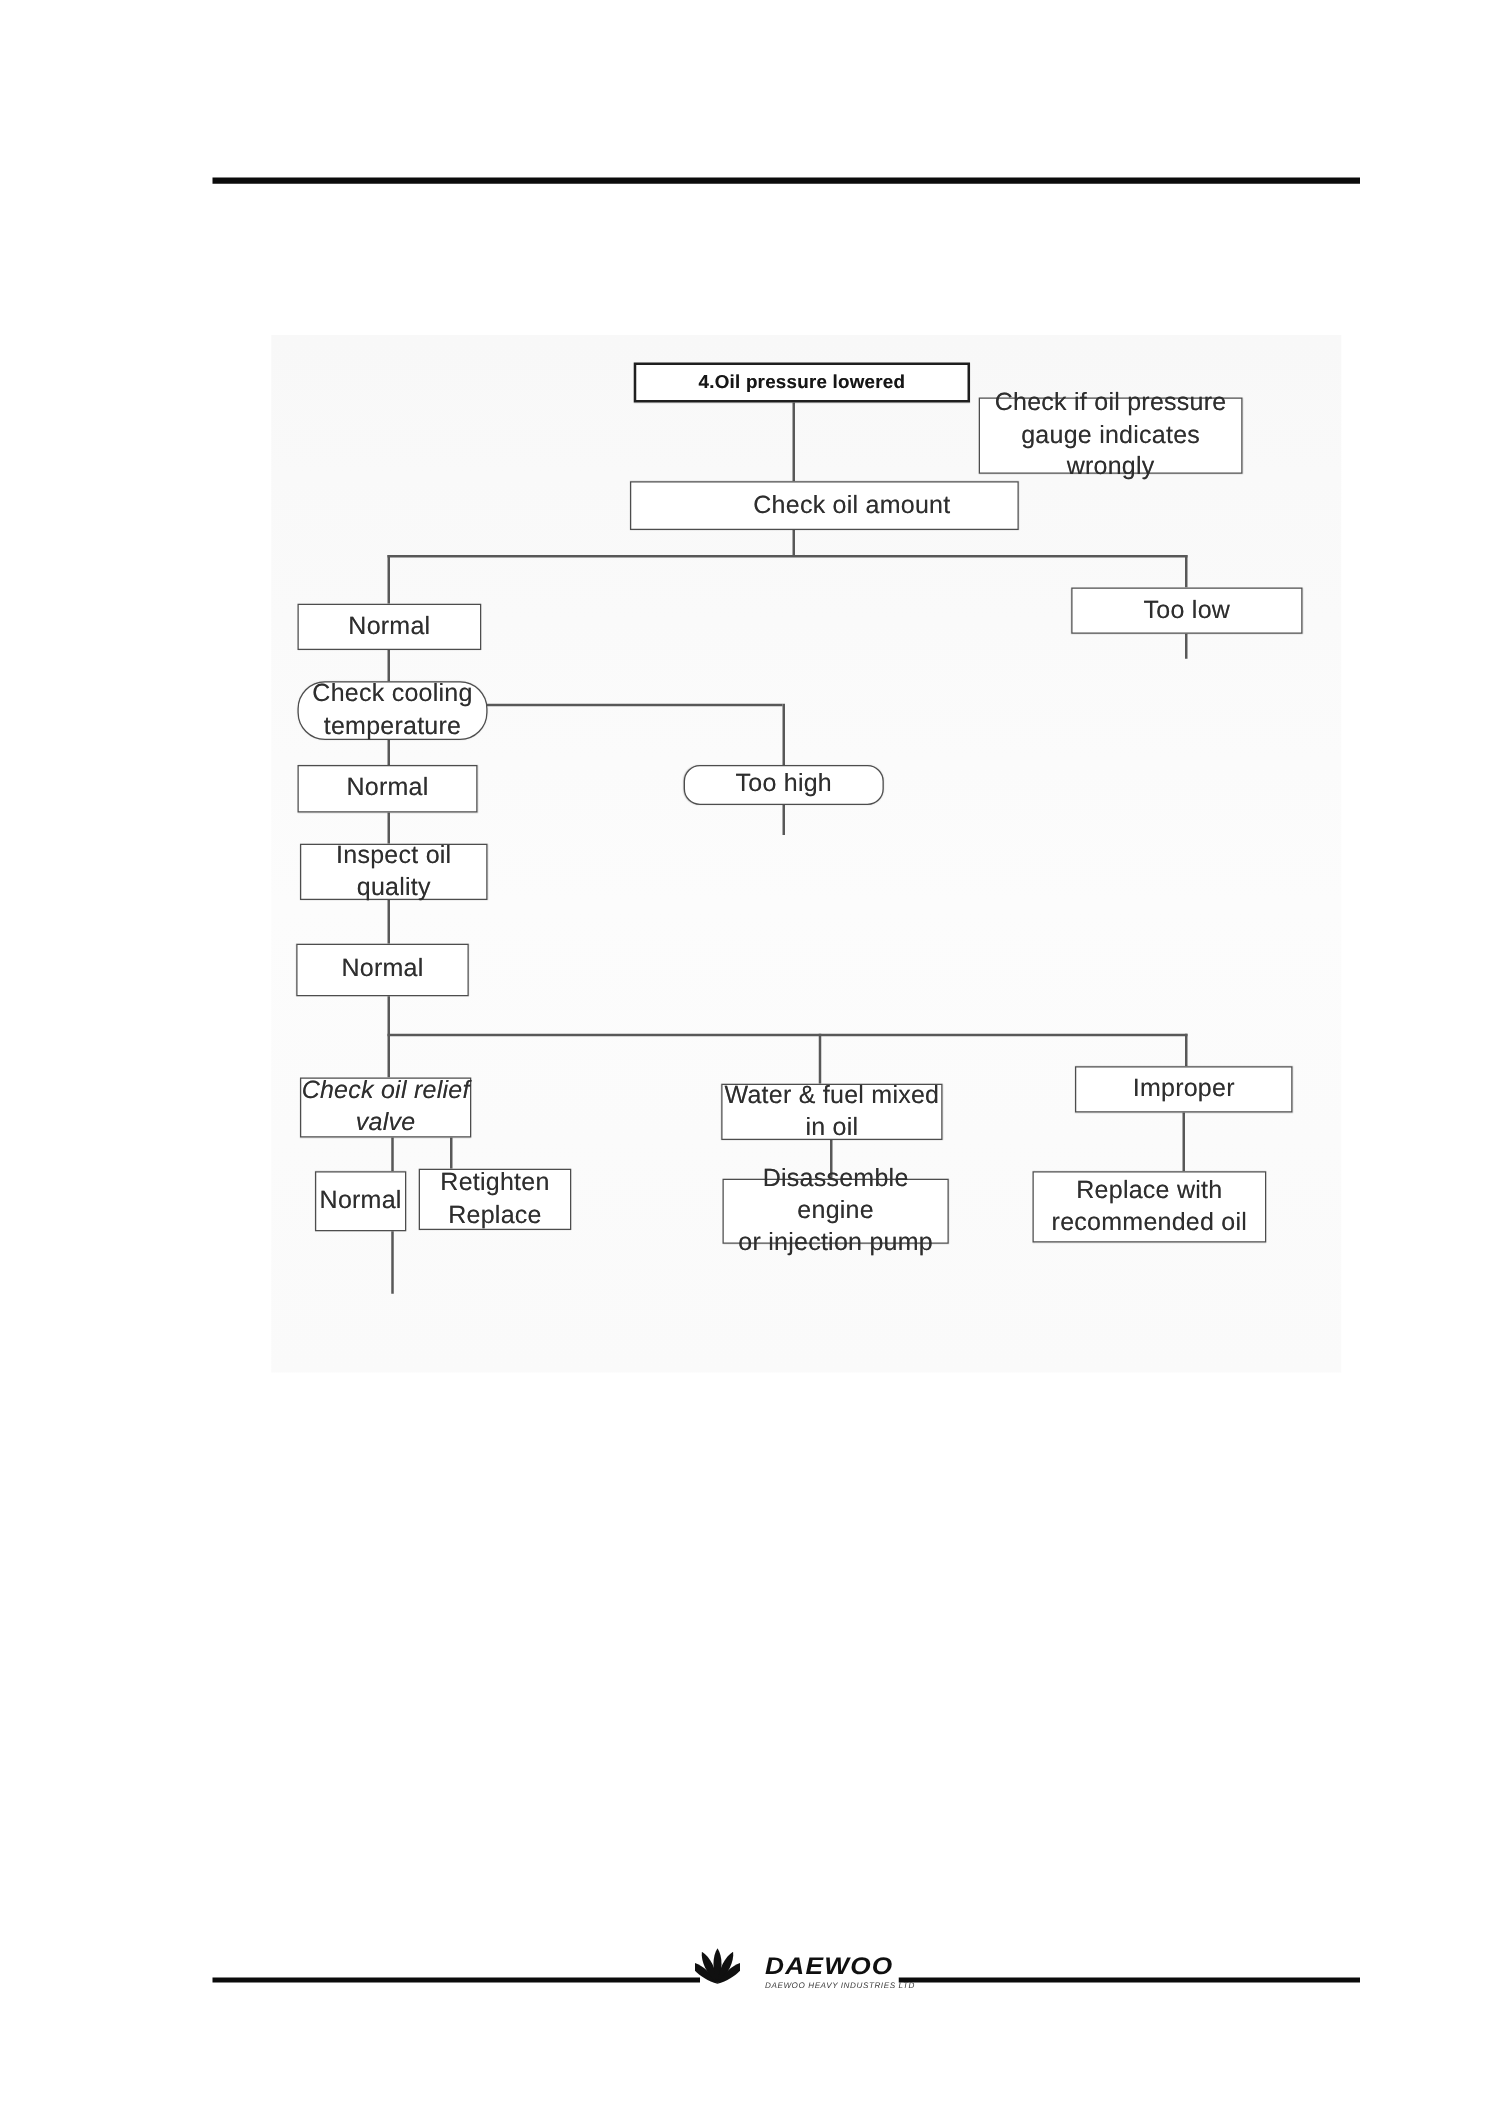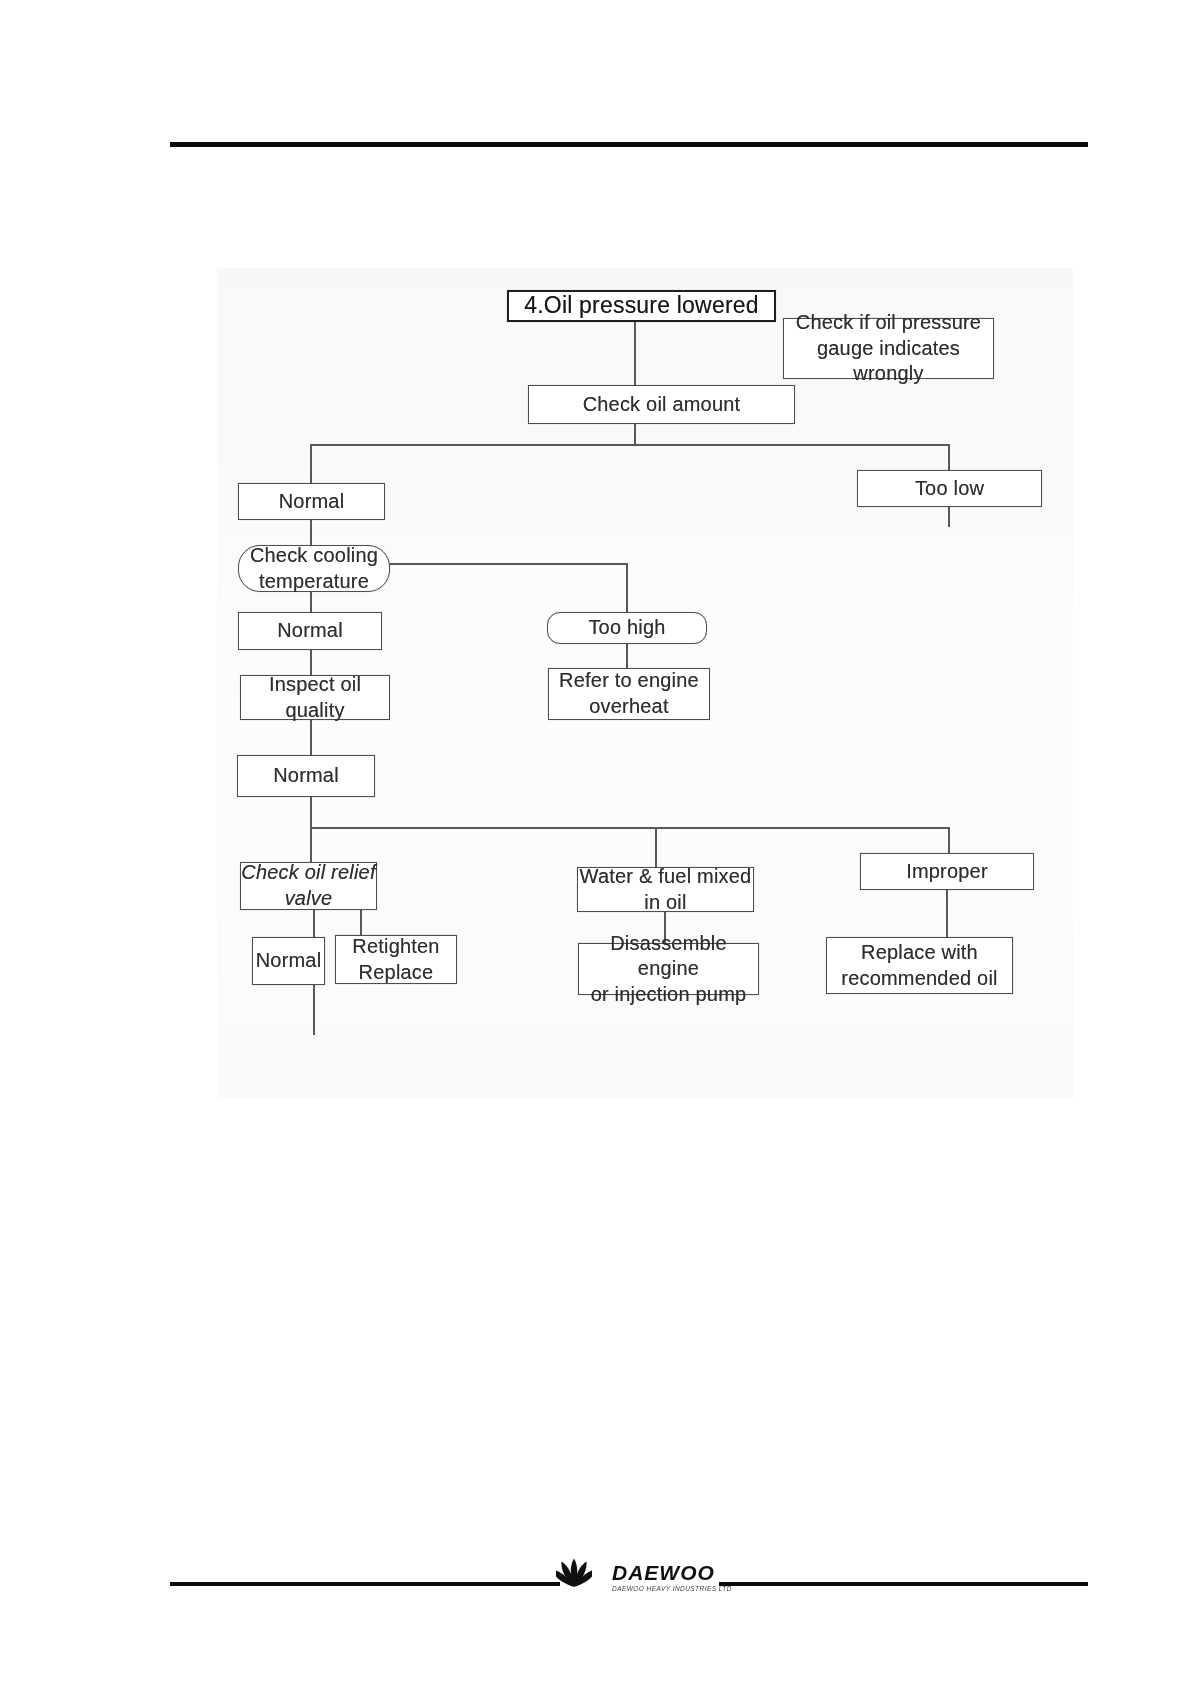--- a/index.html
+++ b/index.html
@@ -9,21 +9,21 @@
   .rule{position:absolute;background:#0b0b0b;}
 
   #chart-panel{position:absolute;left:217px;top:268px;width:856px;height:830px;
     background:linear-gradient(180deg,#f8f8f8 0%,#fcfcfc 55%,#fafafa 100%);}
 
   .node{position:absolute;background:#ffffff;border:1.5px solid #4d4d4d;
     display:flex;align-items:center;justify-content:center;text-align:center;
     color:#2e2e2e;font-size:20px;line-height:1.28;letter-spacing:.2px;
     white-space:pre-line;box-shadow:0 0 1px rgba(0,0,0,.25);
     text-shadow:0 0 .5px rgba(40,40,40,.55);}
-  .node.title{font-weight:normal;font-size:23px;border:2.5px solid #1f1f1f;color:#161616;}
+  .node.title{font-weight:bold;font-size:15px;border:2.5px solid #1f1f1f;color:#161616;}
 
   .vline,.hline{position:absolute;background:#585858;}
   .vline{width:2px;}
   .hline{height:2px;}
 
   #footer-logo{position:absolute;left:556px;top:1556px;display:flex;align-items:flex-start;}
   #brand-col{margin-left:20px;display:flex;flex-direction:column;align-items:flex-start;font-style:italic;}
   #brand-word{font-weight:bold;font-size:21px;letter-spacing:1px;color:#101010;
     line-height:1;margin-top:7px;transform:scaleY(.92);}
   #brand-sub{font-size:6.5px;letter-spacing:.45px;color:#3c3c3c;margin-top:1px;white-space:nowrap;}
@@ -62,21 +62,21 @@
 
   <div class="node title" style="left:507px;top:290px;width:265px;height:28px;">
     <span>4.Oil pressure lowered</span>
   </div>
 
   <div class="node" style="left:783px;top:318px;width:209px;height:59px;">
     <span>Check if oil pressure
 gauge indicates wrongly</span>
   </div>
 
-  <div class="node" style="left:528px;top:385px;width:265px;height:37px;">
+  <div class="node" style="left:504px;top:385px;width:265px;height:37px;padding-left:44px;">
     <span>Check oil amount</span>
   </div>
 
   <div class="node" style="left:238px;top:483px;width:145px;height:35px;">
     <span>Normal</span>
   </div>
 
   <div class="node" style="left:857px;top:470px;width:183px;height:35px;">
     <span>Too low</span>
   </div>
@@ -88,24 +88,20 @@
   </div>
 
   <div class="node" style="left:238px;top:612px;width:142px;height:36px;">
     <span>Normal</span>
   </div>
 
   <div class="node" style="left:547px;top:612px;width:158px;height:30px;border-radius:13px;">
     <span>Too high</span>
   </div>
 
-  <div class="node" style="left:548px;top:668px;width:160px;height:50px;">
-    <span>Refer to engine
-overheat</span>
-  </div>
 
   <div class="node" style="left:240px;top:675px;width:148px;height:43px;">
     <span>Inspect oil quality</span>
   </div>
 
   <div class="node" style="left:237px;top:755px;width:136px;height:40px;">
     <span>Normal</span>
   </div>
 
   <div class="node" style="left:240px;top:862px;width:135px;height:46px;font-style:italic;">

